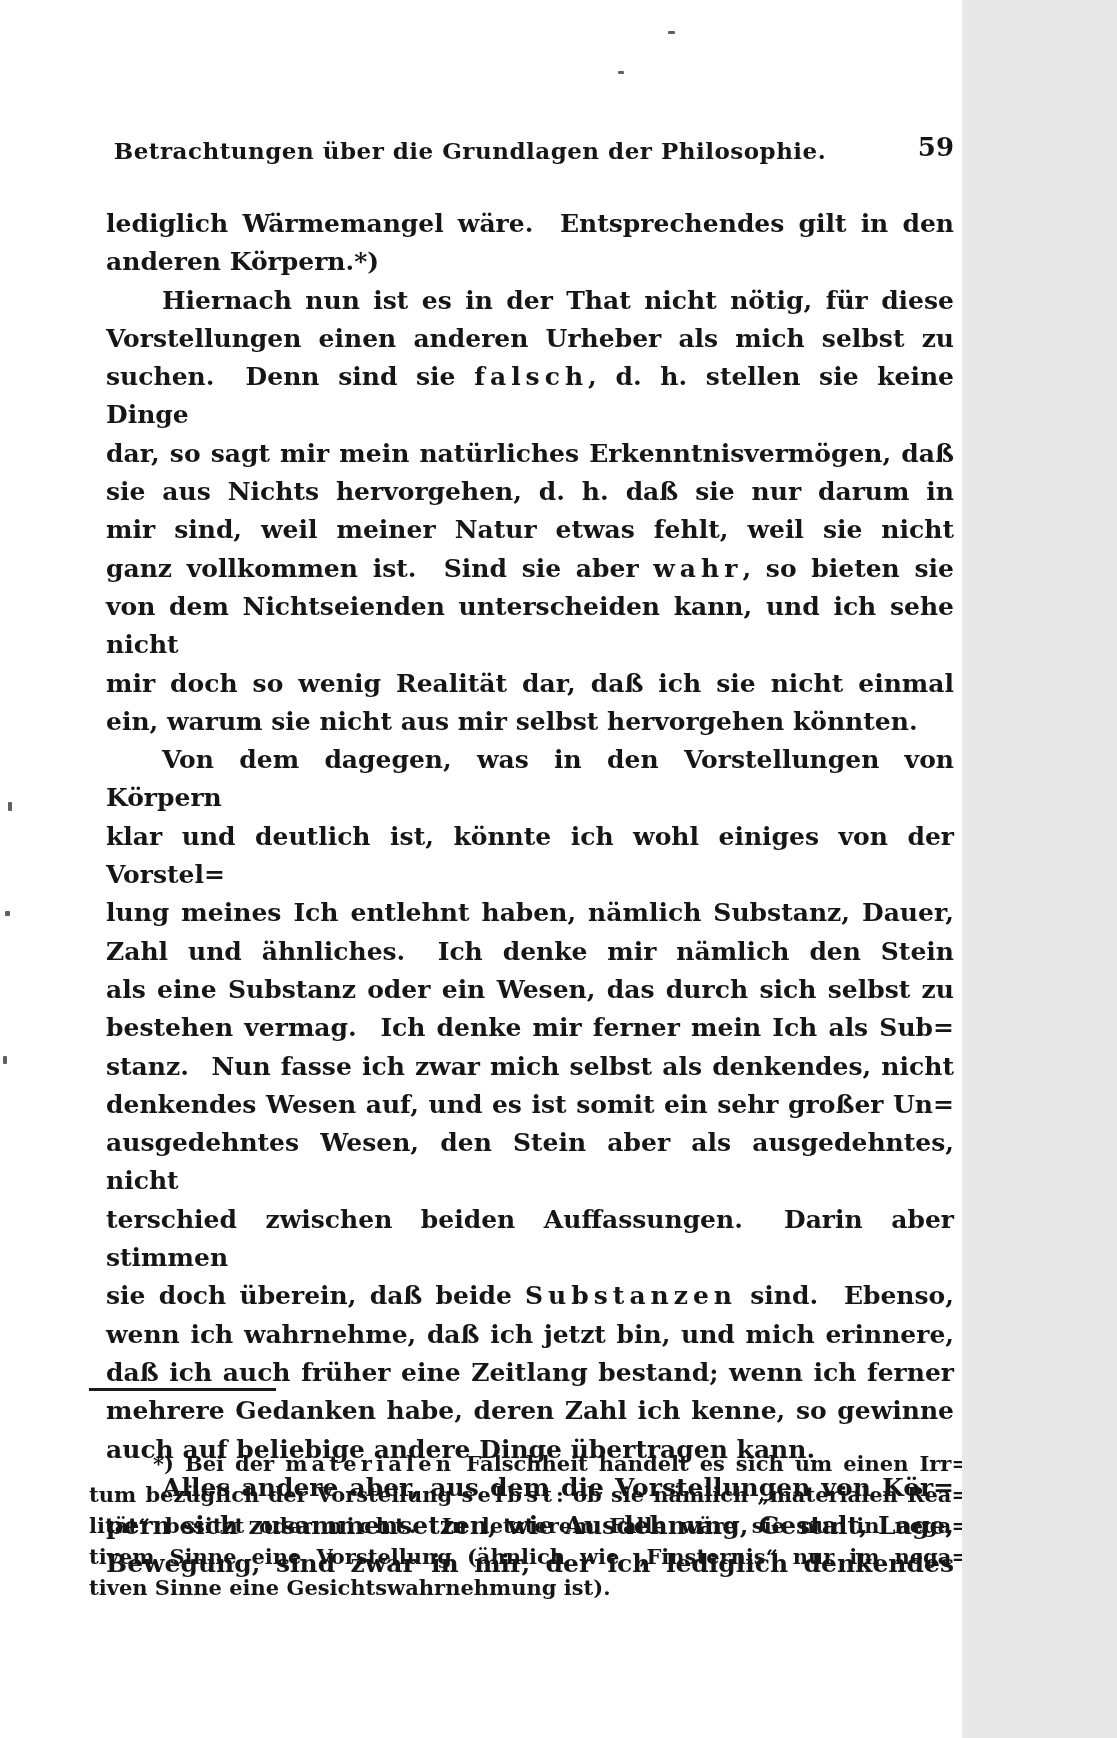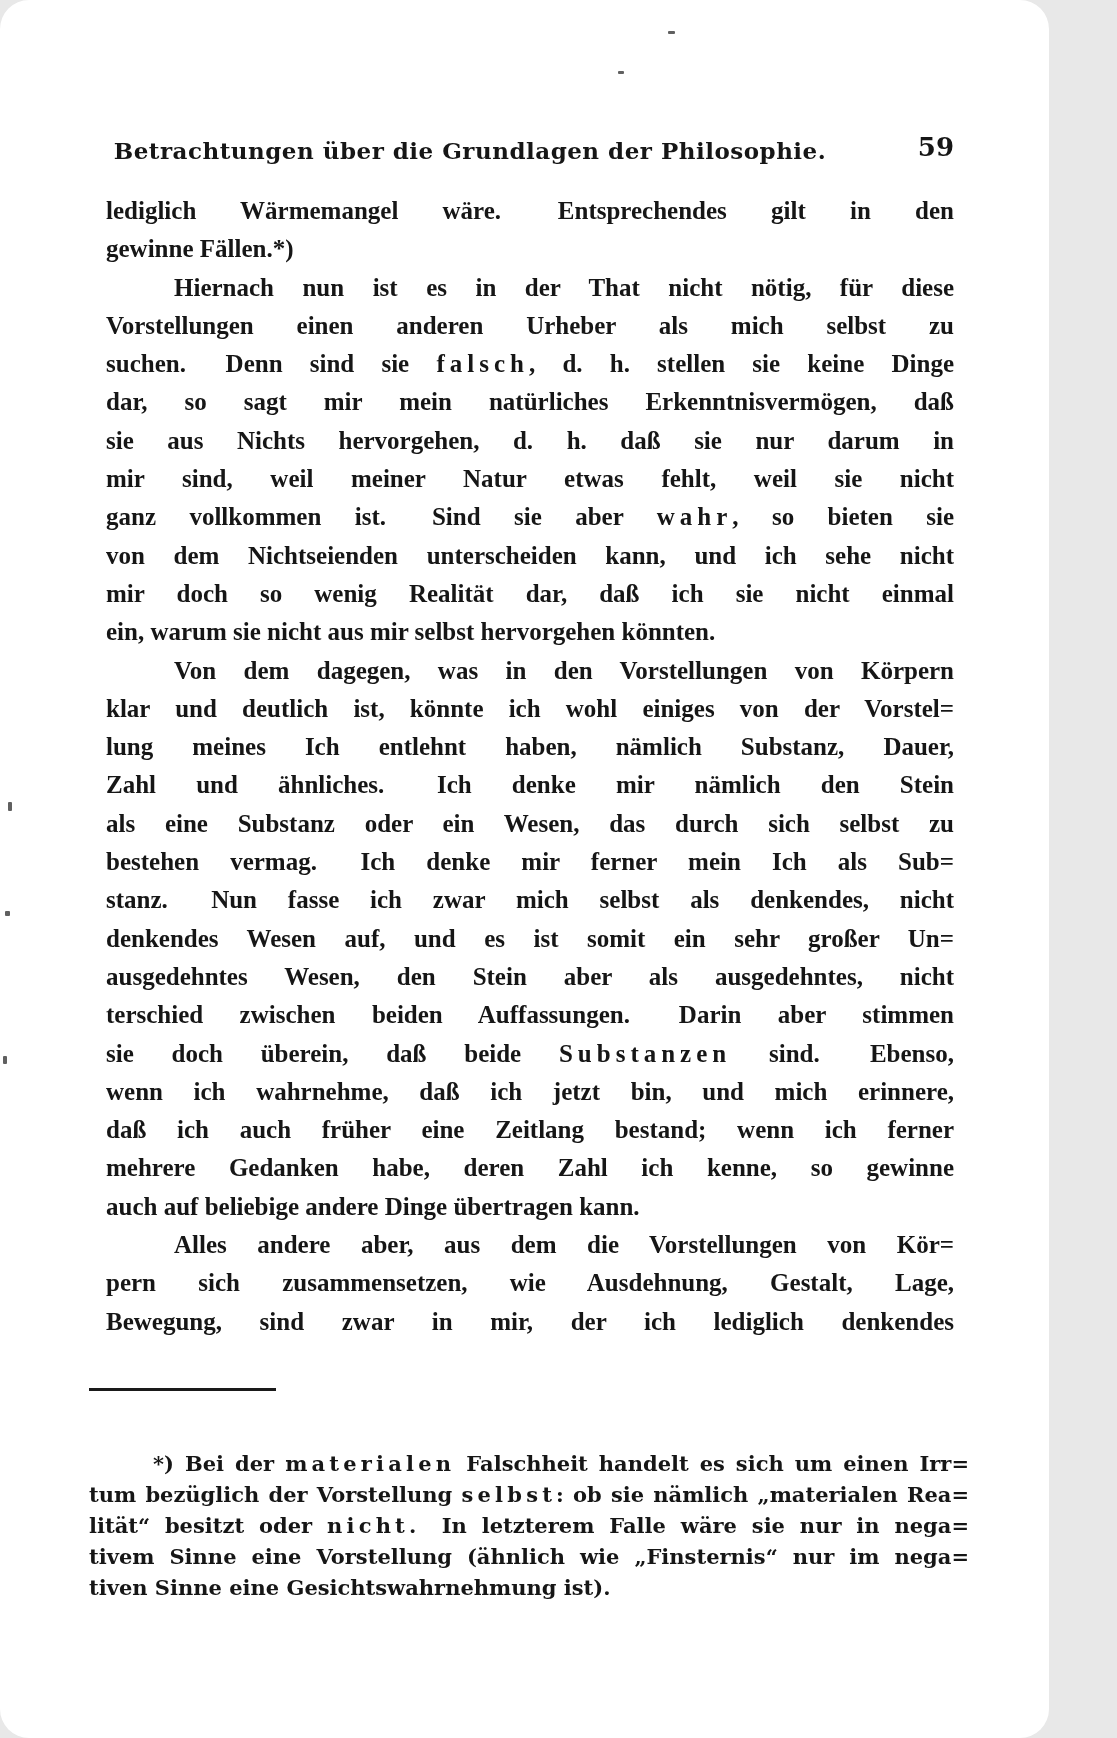--- a/index.html
+++ b/index.html
@@ -1,25 +1,24 @@
 <!DOCTYPE html>
 <html><head>
 <meta charset="utf-8">
 <style>
   html, body { margin: 0; padding: 0; background: #e8e8e8; }
   .page {
     position: relative;
-    width: 1049px;
+    width: 962px;
     height: 1738px;
     background: #ffffff;
     overflow: hidden;
     font-family: "DejaVu Serif", "Liberation Serif", serif;
     font-weight: 700;
     color: #161616;
-    border-radius: 29px;
   }
   
   .rheader {
     position: absolute;
     top: 136px; left: 106px; width: 848px; height: 34px;
   }
   .rh-title {
     text-align: center;
     margin-right: 120px;
     font-size: 23px;
@@ -28,34 +27,33 @@
     white-space: nowrap;
   }
   .rh-page {
     position: absolute;
     right: 0; top: -4px;
     font-size: 26px;
   }
   
   .bodytext {
     position: absolute;
-    top: 192px; left: 106px; width: 848px;
+    top: 205px; left: 106px; width: 848px;
     font-size: 25px;
     line-height: 38.3px;
-    font-family: Liberation Serif, serif;
   }
   .para { margin: 0; }
   .line {
     text-align: justify;
     text-align-last: justify;
     text-justify: inter-word;
     white-space: normal;
   }
   .line.end { text-align-last: left; }
-  .bodytext .line.indent { text-indent: 56px; margin-left: 12px; }
+  .bodytext .line.indent { text-indent: 56px; }
   .sperr { letter-spacing: 0.2em; }
   
   .fn-rule {
     position: absolute;
     top: 1388px; left: 89px;
     width: 187px; height: 3px;
     background: #1a1a1a;
   }
   .footnote-box {
     position: absolute;
@@ -78,21 +76,21 @@
 <div class="page">
 
   <header class="rheader">
     <div class="rh-title">Betrachtungen über die Grundlagen der Philosophie.</div>
     <div class="rh-page">59</div>
   </header>
 
   <main class="bodytext" id="body-text">
       <div class="para">
         <div class="line"><span>lediglich Wärmemangel wäre.  Entsprechendes gilt in den</span></div>
-        <div class="line end"><span>gewinne Fällen.*)</span></div>
+        <div class="line end"><span>anderen Körpern.*)</span></div>
       </div>
       <div class="para">
         <div class="line indent"><span>Hiernach nun ist es in der That nicht nötig, für diese</span></div>
         <div class="line"><span>Vorstellungen einen anderen Urheber als mich selbst zu</span></div>
         <div class="line"><span>suchen.  Denn sind sie </span><span class="sperr">falsch</span><span>, d. h. stellen sie keine Dinge</span></div>
         <div class="line"><span>dar, so sagt mir mein natürliches Erkenntnisvermögen, daß</span></div>
         <div class="line"><span>sie aus Nichts hervorgehen, d. h. daß sie nur darum in</span></div>
         <div class="line"><span>mir sind, weil meiner Natur etwas fehlt, weil sie nicht</span></div>
         <div class="line"><span>ganz vollkommen ist.  Sind sie aber </span><span class="sperr">wahr</span><span>, so bieten sie</span></div>
         <div class="line"><span>von dem Nichtseienden unterscheiden kann, und ich sehe nicht</span></div>

